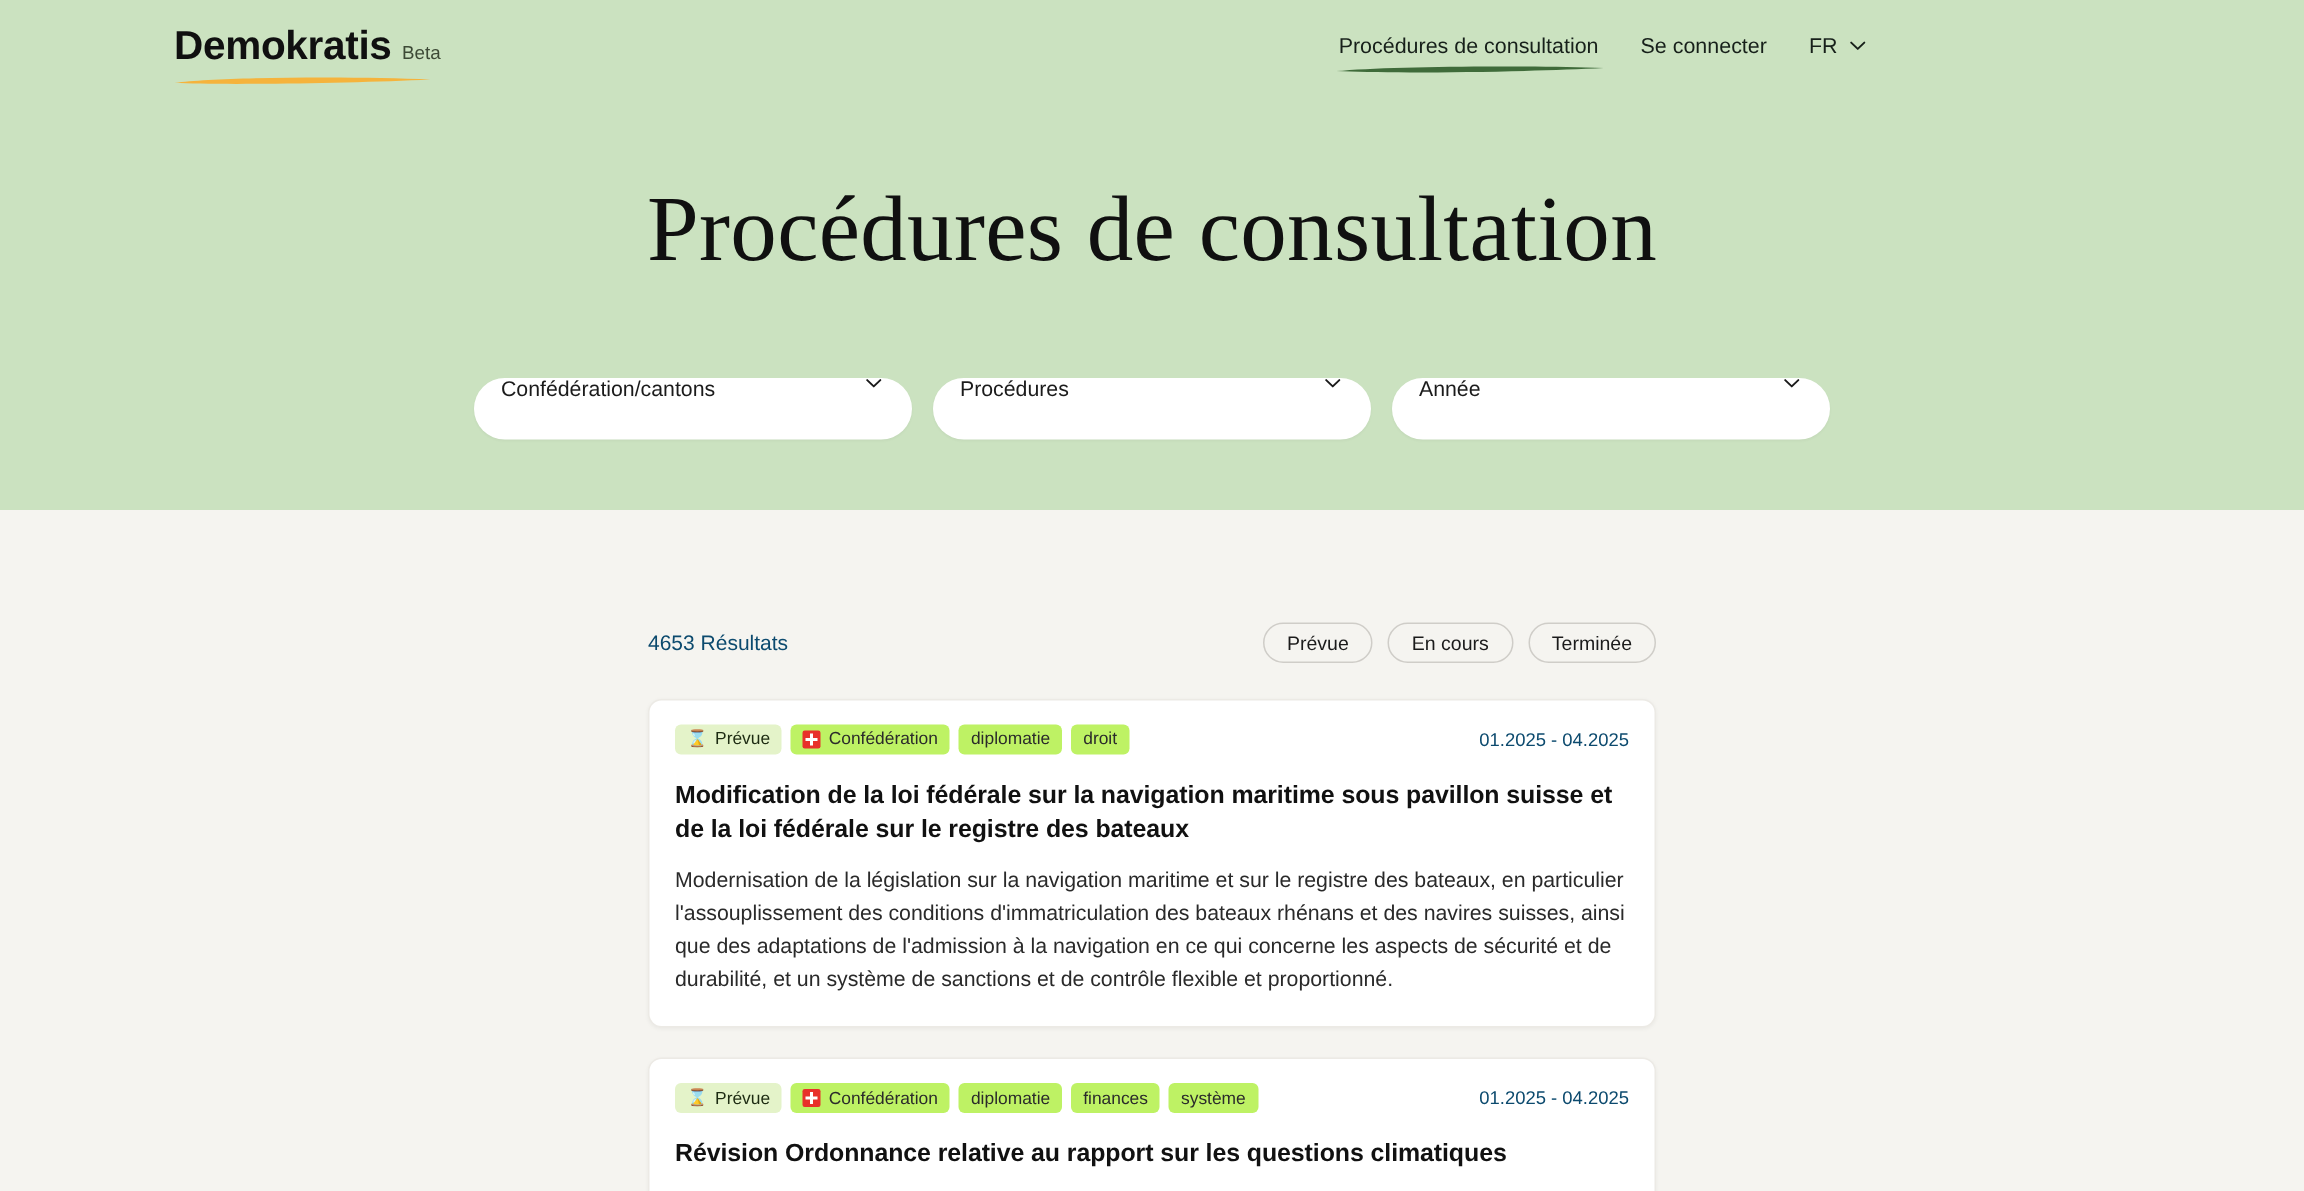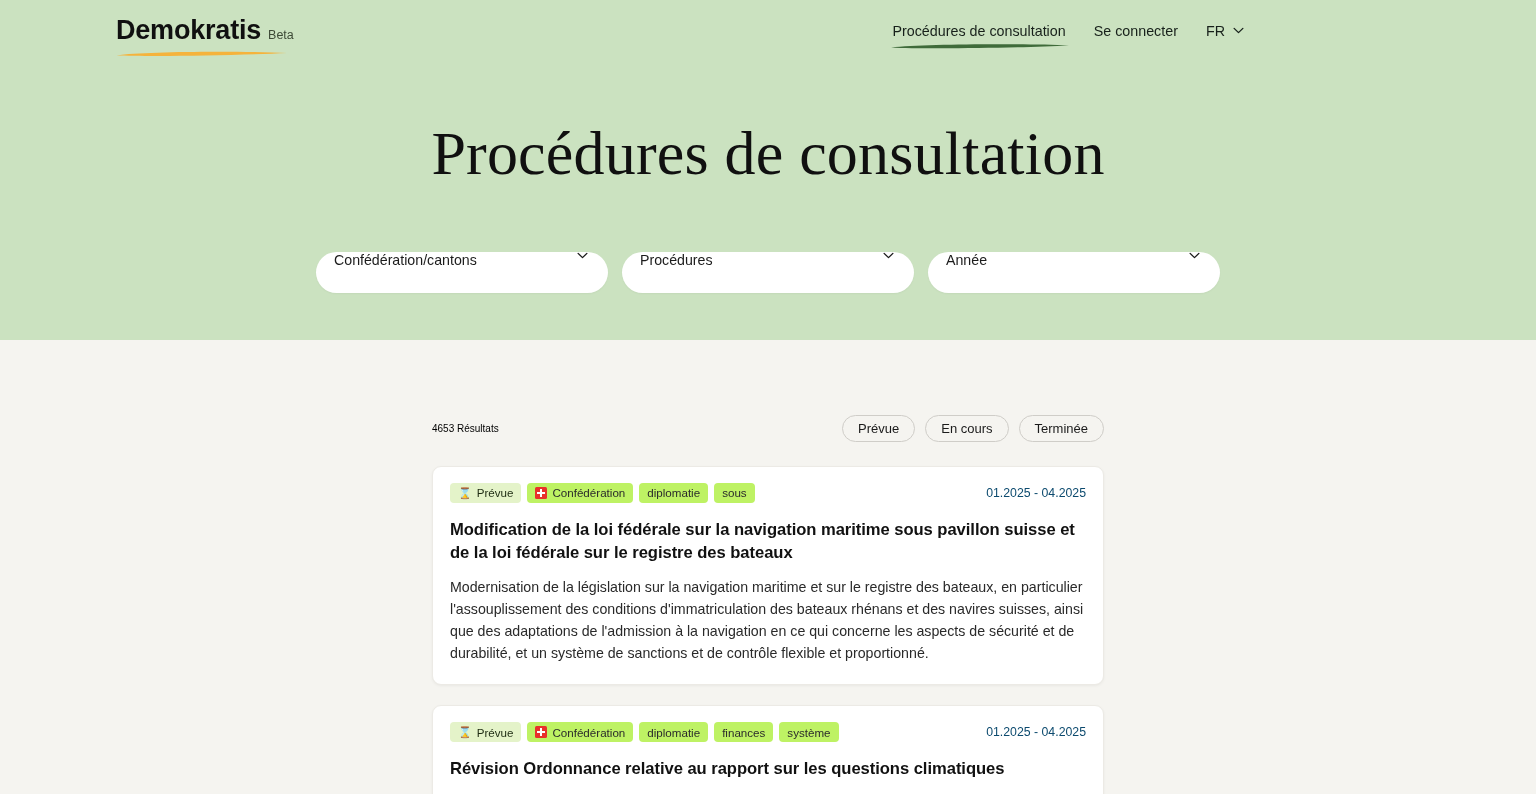--- a/index.html
+++ b/index.html
@@ -130,22 +130,22 @@
     padding-left: 0;
   }
   .results-bar {
     display: flex;
     align-items: center;
     justify-content: space-between;
     height: 36px;
     margin-top: 70px;
   }
   .results-count {
-    font-size: 10px;
-    color: #000000;
+    font-size: 14px;
+    color: #0c4a6e;
   }
   .status-filters { display: flex; gap: 10px; }
   .status-chip {
     border: 1px solid #cfcdc8;
     background: transparent;
     border-radius: 18px;
     height: 27px;
     padding: 0 15px;
     font-family: "Liberation Sans", sans-serif;
     font-size: 13px;
@@ -302,21 +302,21 @@
         <div class="tags">
           <span class="tag status">
             <span class="hourglass">⌛</span>
             <span>Prévue</span>
           </span>
           <span class="tag">
             <span class="flag-ch"></span>
             <span>Confédération</span>
           </span>
           <span class="tag">diplomatie</span>
-          <span class="tag">sous</span>
+          <span class="tag">droit</span>
         </div>
         <div class="tag-date">01.2025 - 04.2025</div>
       </div>
       <h2 class="card-title">Modification de la loi fédérale sur la navigation maritime sous pavillon suisse et de la loi fédérale sur le registre des bateaux</h2>
       <p class="card-desc">Modernisation de la législation sur la navigation maritime et sur le registre des bateaux, en particulier l'assouplissement des conditions d'immatriculation des bateaux rhénans et des navires suisses, ainsi que des adaptations de l'admission à la navigation en ce qui concerne les aspects de sécurité et de durabilité, et un système de sanctions et de contrôle flexible et proportionné.</p>
     </article>
 
     <article class="card">
       <div class="card-head">
         <div class="tags">

